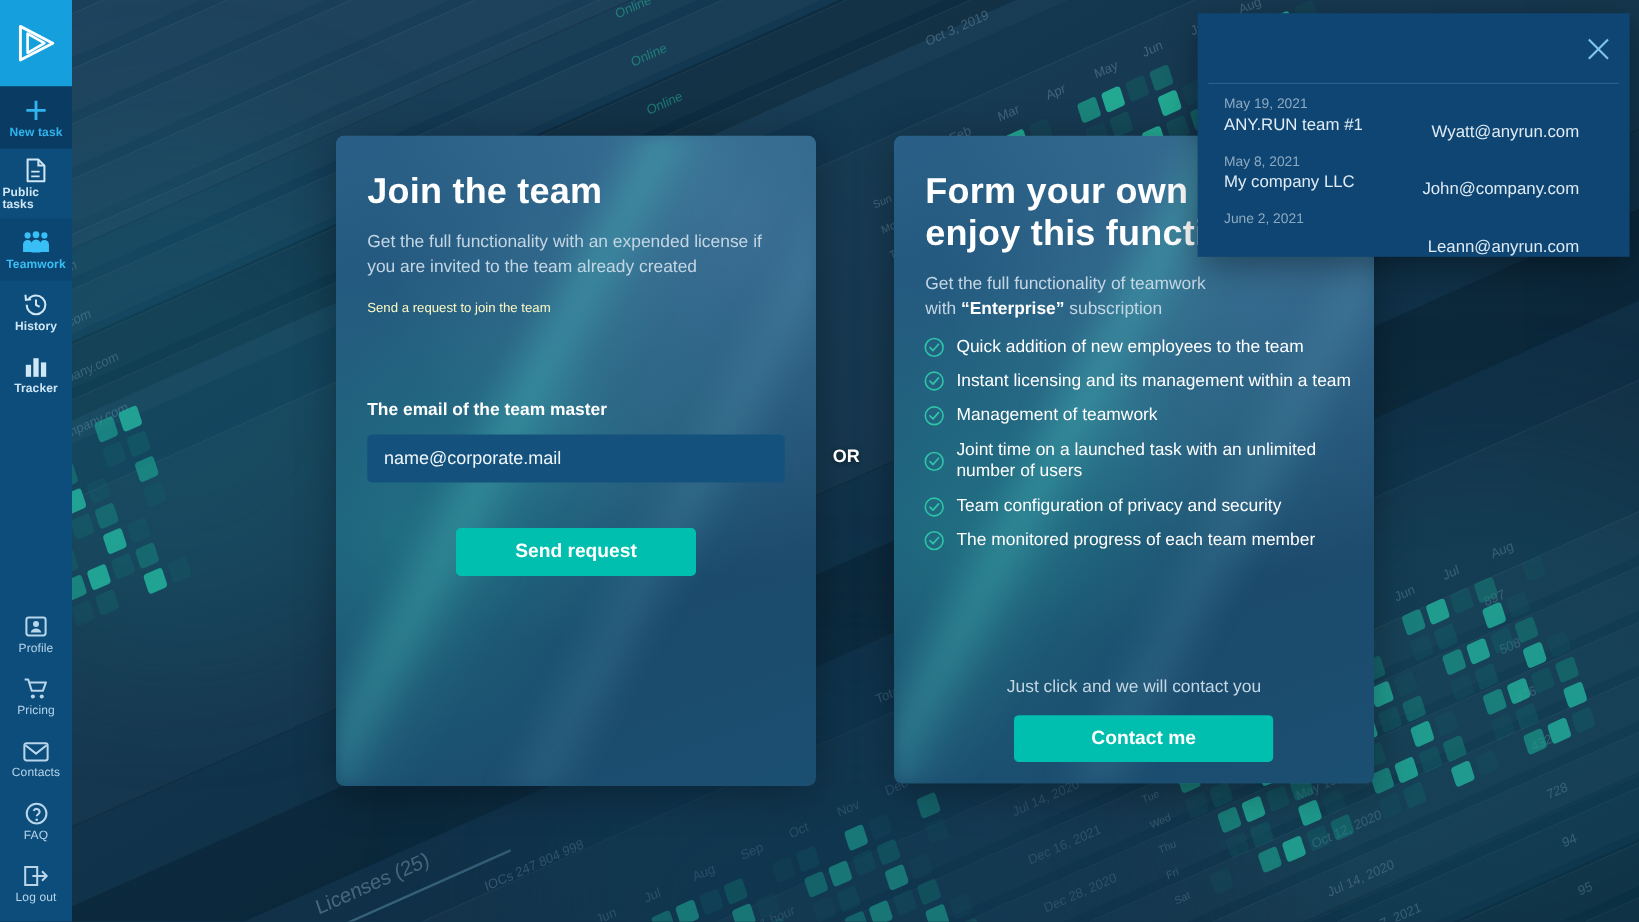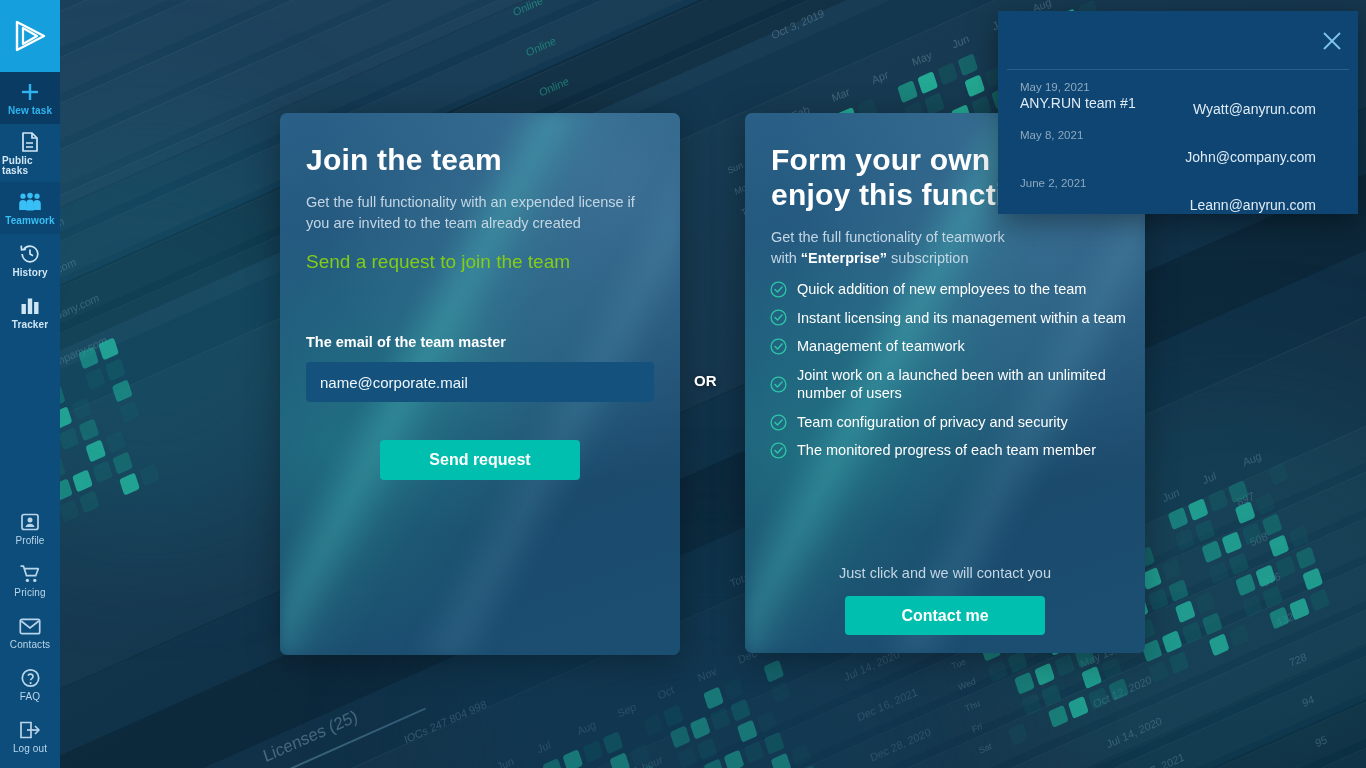--- a/index.html
+++ b/index.html
@@ -125,21 +125,21 @@
 
   .card-pad { padding: 30px 26px 0 26px; }
   .card-h1 {
     font-size: 30px; color: #fff; font-weight: bold;
     letter-spacing: .2px; line-height: 1.16;
   }
   .card-sub {
     margin-top: 14px; font-size: 14.5px; line-height: 1.48;
     color: #c3d6e4;
   }
-  .card-sub2 { margin-top: 16px; font-size: 19px; color: #84cc16; }
+  .card-sub2 { margin-top: 16px; font-size: 11px; color: #fef9c3; }
   .card-sub .hl { color: #ffffff; font-weight: bold; }
 
   .field-label {
     position: absolute; left: 306px; top: 334px;
     font-size: 14.5px; color: #fff; font-weight: bold; z-index: 22;
   }
   #email-input {
     position: absolute; left: 306px; top: 362px; width: 348px; height: 40px;
     background: #14527d; border: none; border-radius: 4px;
     color: #eef6fb; font-size: 15px; padding: 0 14px;
@@ -167,21 +167,21 @@
     margin-bottom: 10px;
   }
   .feat-ico { flex: 0 0 auto; width: 17px; height: 17px; }
   .feat-txt { font-size: 14.5px; color: #fff; line-height: 1.28; }
 
   #contact-note {
     position: absolute; left: 745px; top: 565px; width: 400px;
     text-align: center; font-size: 14.5px; color: #c3d6e4; z-index: 22;
   }
   #contact-me-btn {
-    position: absolute; left: 845px; top: 596px; width: 200px; height: 39px; z-index: 22;
+    position: absolute; left: 845px; top: 596px; width: 216px; height: 39px; z-index: 22;
   }
 
   #or-divider {
     position: absolute; left: 694px; top: 372px;
     font-size: 15px; font-weight: bold; color: #ffffff; z-index: 25;
     text-shadow: 0 1px 4px rgba(0,0,0,.5);
   }
 
   
   #invite-popup {
@@ -716,21 +716,21 @@
           <circle cx="8.5" cy="8.5" r="7.4" fill="none" stroke="#2ec4a8" stroke-width="1.35"></circle>
           <polyline points="5,8.6 7.5,11.1 12.1,5.9" fill="none" stroke="#2ec4a8" stroke-width="1.45" stroke-linecap="round" stroke-linejoin="round"></polyline>
         </svg></span>
       <span class="feat-txt">Management of teamwork</span>
     </li>
     <li class="feat">
       <span class="feat-ico"><svg width="17" height="17" viewBox="0 0 17 17">
           <circle cx="8.5" cy="8.5" r="7.4" fill="none" stroke="#2ec4a8" stroke-width="1.35"></circle>
           <polyline points="5,8.6 7.5,11.1 12.1,5.9" fill="none" stroke="#2ec4a8" stroke-width="1.45" stroke-linecap="round" stroke-linejoin="round"></polyline>
         </svg></span>
-      <span class="feat-txt">Joint work on a launched been with an unlimited number of users</span>
+      <span class="feat-txt">Joint time on a launched task with an unlimited number of users</span>
     </li>
     <li class="feat">
       <span class="feat-ico"><svg width="17" height="17" viewBox="0 0 17 17">
           <circle cx="8.5" cy="8.5" r="7.4" fill="none" stroke="#2ec4a8" stroke-width="1.35"></circle>
           <polyline points="5,8.6 7.5,11.1 12.1,5.9" fill="none" stroke="#2ec4a8" stroke-width="1.45" stroke-linecap="round" stroke-linejoin="round"></polyline>
         </svg></span>
       <span class="feat-txt">Team configuration of privacy and security</span>
     </li>
     <li class="feat">
       <span class="feat-ico"><svg width="17" height="17" viewBox="0 0 17 17">
@@ -753,20 +753,21 @@
   </div>
   <div id="popup-rule"></div>
   <div id="invite-rows">
       <div class="inv-row" style="top: 70px; position: absolute; height: 36px;">
         <div class="inv-date">May 19, 2021</div>
         <div class="inv-name">ANY.RUN team #1</div>
         <div class="inv-mail" style="right: 24px;">Wyatt@anyrun.com</div>
       </div>
       <div class="inv-row" style="top: 118px; position: absolute; height: 36px;">
         <div class="inv-date">May 8, 2021</div>
+        <div class="inv-name">My company LLC</div>
         <div class="inv-mail" style="right: 24px;">John@company.com</div>
       </div>
       <div class="inv-row" style="top: 166px; position: absolute; height: 36px;">
         <div class="inv-date">June 2, 2021</div>
         <div class="inv-mail" style="right: 24px;">Leann@anyrun.com</div>
       </div>
     </div>
 </aside>
 
 </body></html>

